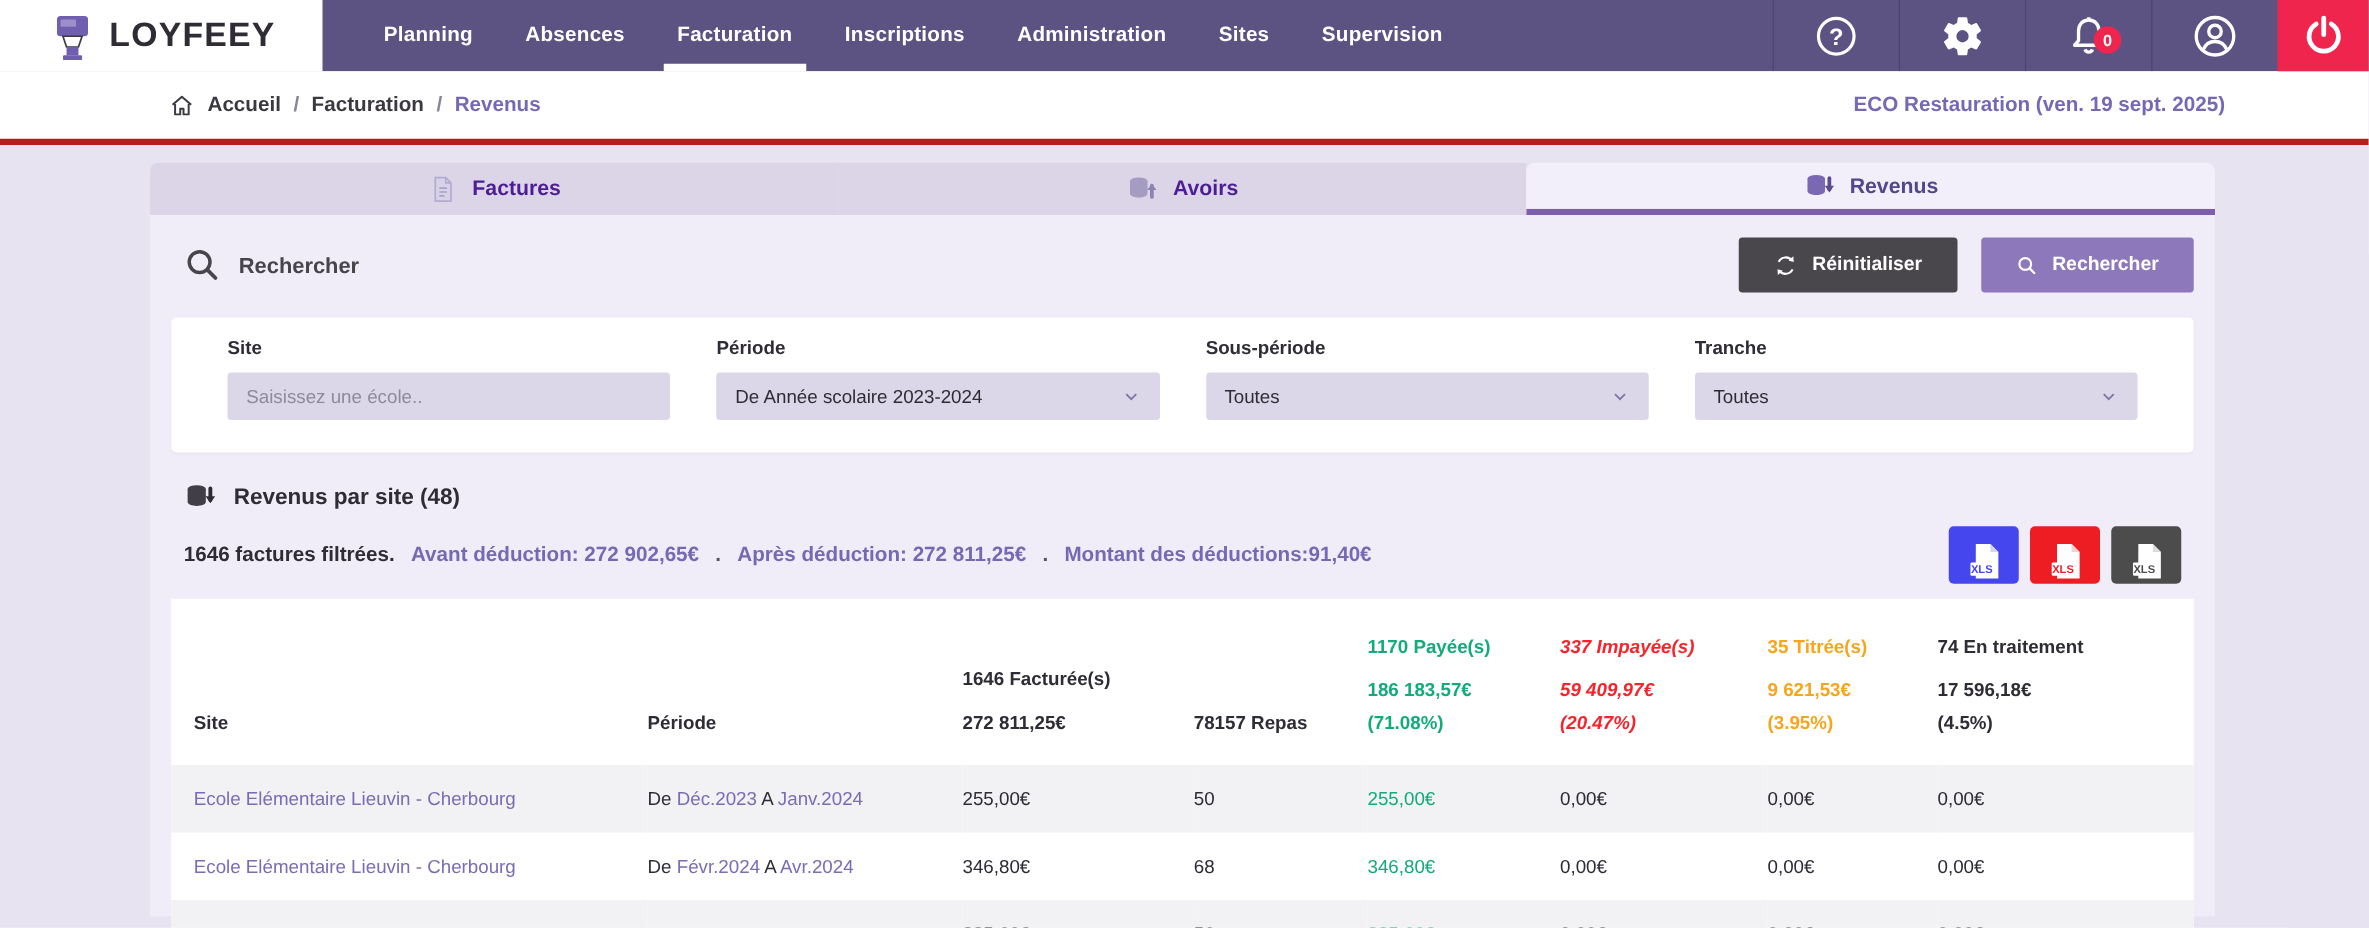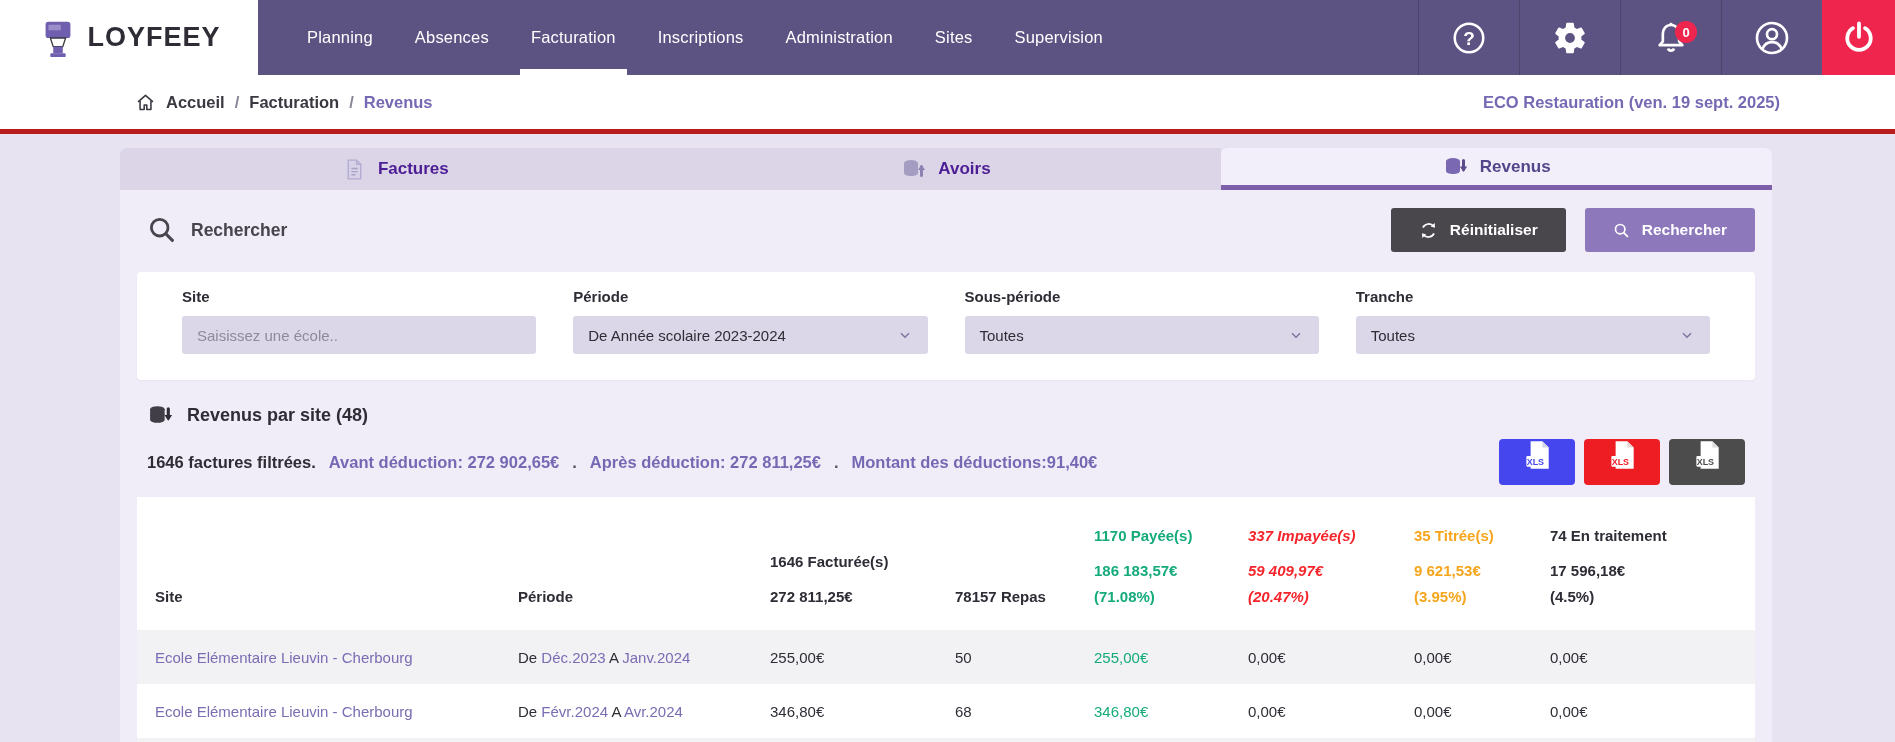--- a/index.html
+++ b/index.html
@@ -1,24 +1,24 @@
 <!DOCTYPE html>
 <html><head>
 <meta charset="utf-8">
 <style>
   * { margin:0; padding:0; box-sizing:border-box; }
   html,body { width:1895px; height:742px; overflow:hidden; }
   body { font-family:"Liberation Sans","DejaVu Sans",sans-serif; background:#e8e3f1; color:#2f2c35; }
 
   
-  .topnav { display:flex; height:75px; background:#5d5383; }
+  .topnav { display:flex; height:57px; background:#5d5383; }
   .logo { width:258px; background:#fff; display:flex; align-items:center; justify-content:center; gap:8px; cursor:pointer; }
   .logo .brand-text { font-size:27px; font-weight:700; letter-spacing:1px; color:#2f2c35; }
   .menu { display:flex; align-items:stretch; padding-left:28px; }
-  .menu a { position:relative; display:flex; align-items:center; padding:0 21px; color:#fff; font-size:16.5px; font-weight:400; text-decoration:none; letter-spacing:.2px; cursor:pointer; }
+  .menu a { position:relative; display:flex; align-items:center; padding:0 21px; color:#fff; font-size:16.5px; font-weight:700; text-decoration:none; letter-spacing:.2px; cursor:pointer; }
   .menu a.active::after { content:""; position:absolute; left:10px; right:10px; bottom:0; height:6px; background:#fff; }
   .navicons { margin-left:auto; display:flex; align-items:stretch; }
   .icon-cell { width:101px; display:flex; align-items:center; justify-content:center; border-left:1px solid rgba(0,0,0,.18); cursor:pointer; position:relative; }
   .badge { position:absolute; top:21px; right:24px; min-width:22px; height:22px; border-radius:11px; background:#f0254e; color:#fff; font-size:13px; font-weight:700; display:flex; align-items:center; justify-content:center; padding:0 6px; }
   .power-cell { width:73px; background:#f0254e; display:flex; align-items:center; justify-content:center; cursor:pointer; }
 
   
   .crumbbar { height:59px; background:#fff; border-bottom:5px solid #b91c1c; display:flex; align-items:center; padding:0 115px 0 135px; }
   .crumbs { display:flex; align-items:center; gap:10px; font-size:16.5px; font-weight:700; color:#3b3842; }
   .crumbs .sep { color:#8a8594; font-weight:600; }
@@ -47,21 +47,21 @@
   .f-select { cursor:pointer; justify-content:space-between; font-weight:500; }
 
   .section-head { display:flex; align-items:center; gap:13px; margin:22px 0 0 10px; font-size:18px; font-weight:700; color:#2f2c35; }
 
   .summary-row { display:flex; align-items:center; margin:10px 10px 0 10px; }
   .summary { display:flex; align-items:baseline; gap:13px; font-size:16.5px; }
   .summary .lead { font-weight:700; color:#2f2c35; }
   .summary .p { color:#7569b4; font-weight:600; }
   .summary .dot { color:#55525b; font-weight:700; }
   .xls-group { margin-left:auto; display:flex; gap:9px; }
-  .xls-btn { width:76px; height:46px; border:none; border-radius:4px; display:flex; align-items:flex-start; justify-content:center; cursor:pointer; }
+  .xls-btn { width:56px; height:46px; border:none; border-radius:4px; display:flex; align-items:flex-end; justify-content:center; cursor:pointer; }
   .xls-btn.blue { background:#4646ef; } .xls-btn.blue text { fill:#4646ef; }
   .xls-btn.red  { background:#ee1d24; } .xls-btn.red  text { fill:#ee1d24; }
   .xls-btn.gray { background:#4c4c4c; } .xls-btn.gray text { fill:#4c4c4c; }
 
   table { margin-top:12px; width:1618px; border-collapse:collapse; table-layout:fixed; background:#fff; }
   col.c1{width:381px} col.c2{width:252px} col.c3{width:185px} col.c4{width:139px}
   col.c5{width:154px} col.c6{width:166px} col.c7{width:136px} col.c8{width:205px}
   thead td { vertical-align:bottom; padding:26px 10px 20px 0; font-size:15px; font-weight:700; color:#2f2c35; line-height:26px; }
   thead td:first-child, tbody td:first-child { padding-left:18px; }
   .hgap { margin-top:9px; }

